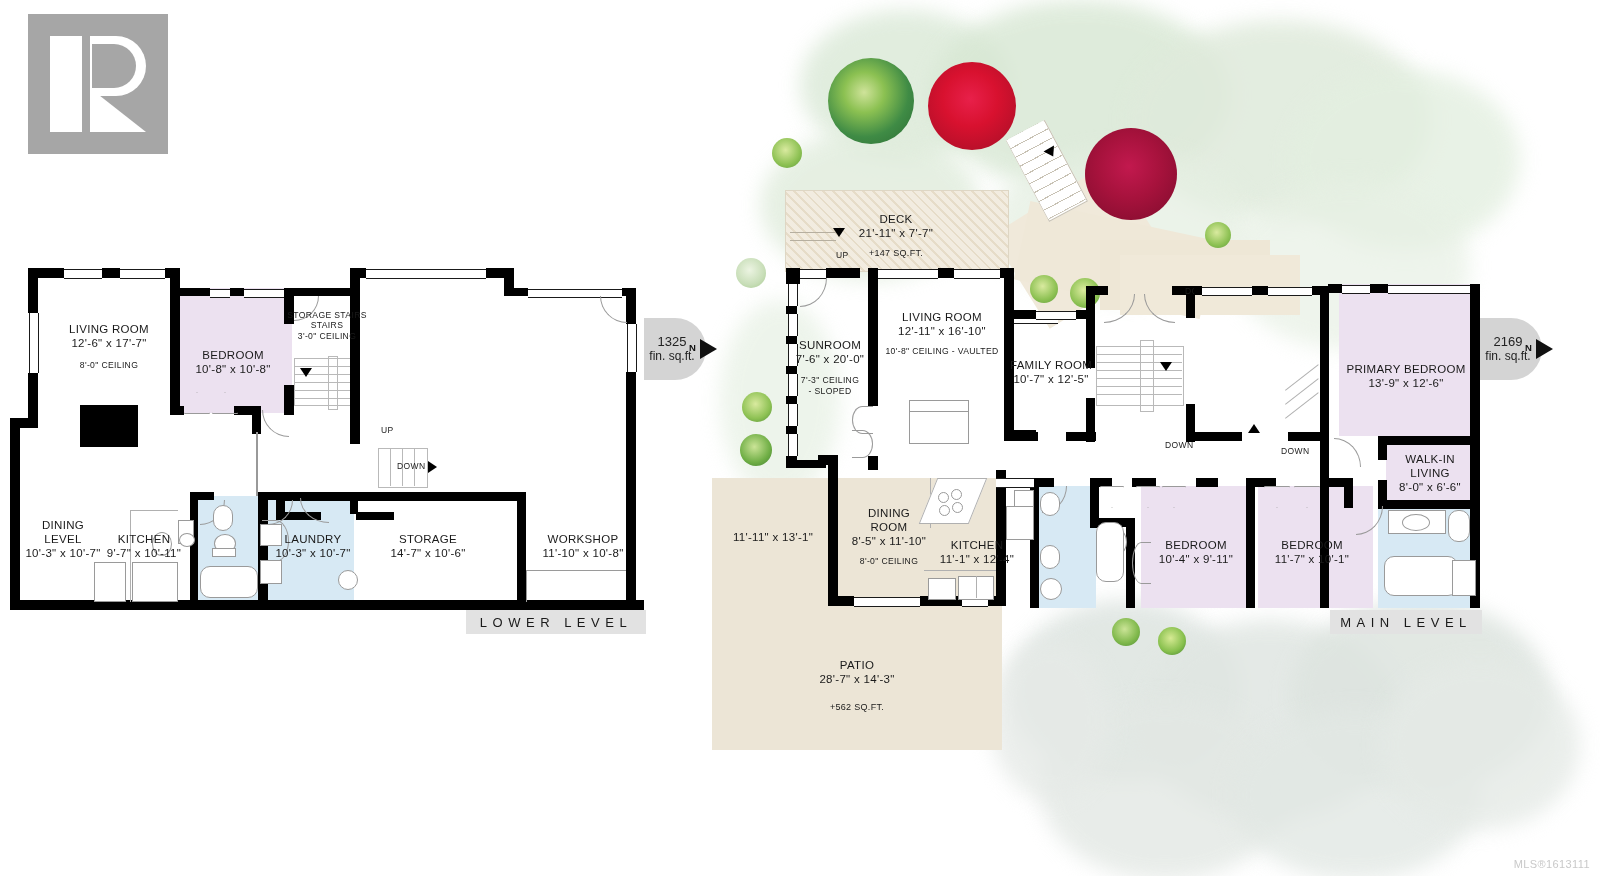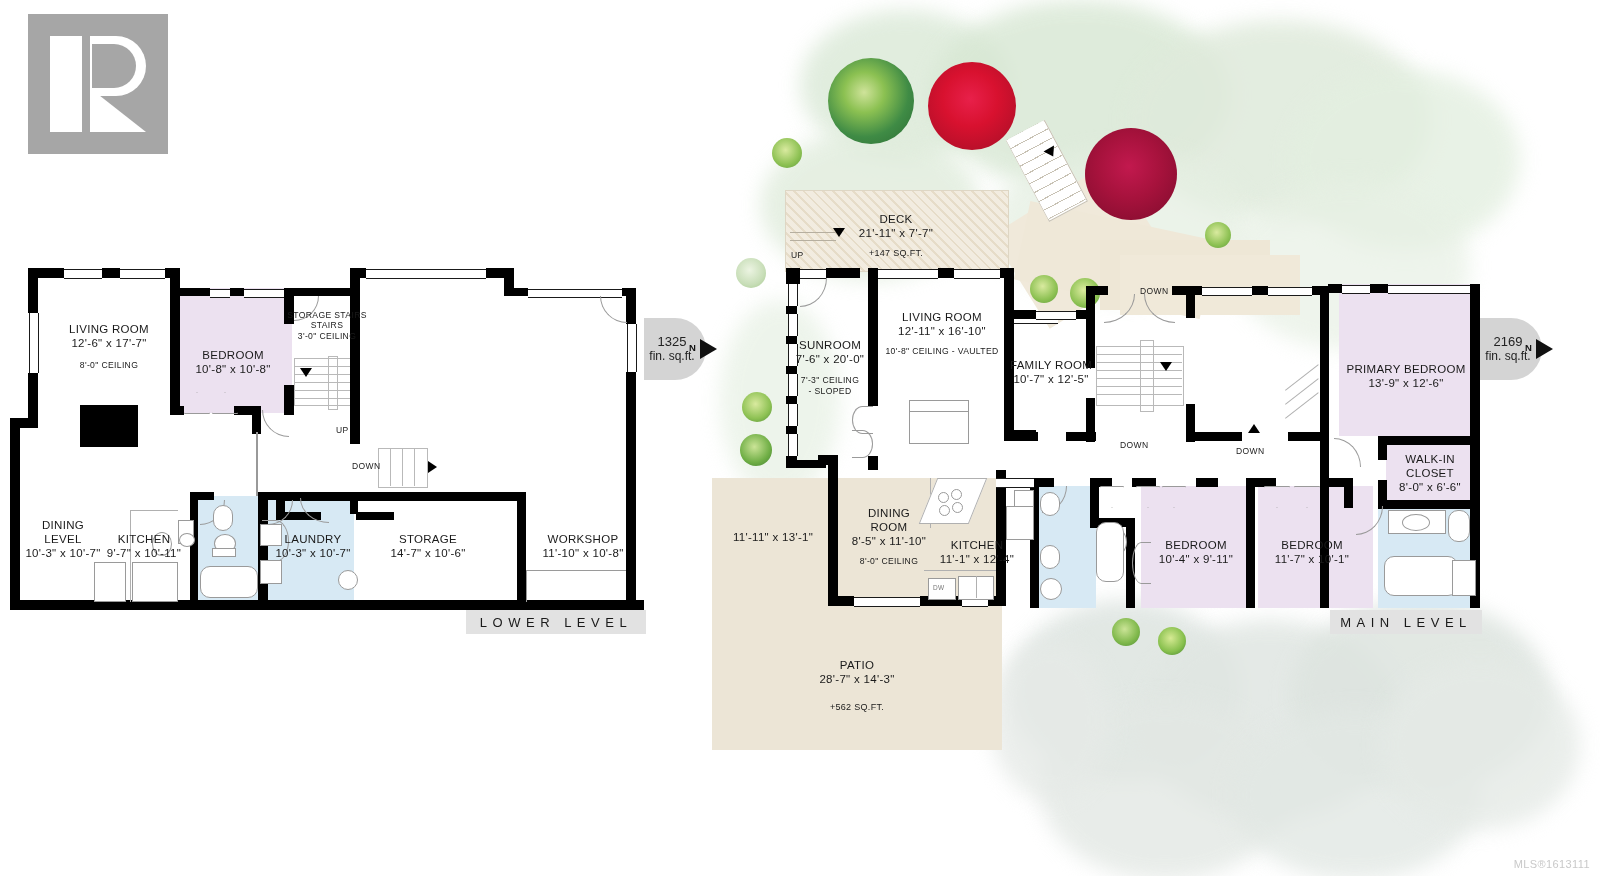--- a/index.html
+++ b/index.html
@@ -21,21 +21,21 @@
   .winv{position:absolute;background:#fff;border-left:1.6px solid #1a1a1a;border-right:1.6px solid #1a1a1a;}
   .room-fill{position:absolute;}
   .fill-bed{background:#ece1f0;}
   .fill-wet{background:#d7e9f4;}
   .fill-patio{background:#ece5d6;}
   .lbl{position:absolute;text-align:center;line-height:1.22;letter-spacing:.3px;color:#1a1a1a;white-space:nowrap;}
   .lbl .nm{font-size:11.5px;}
   .lbl .dim{font-size:11.5px;}
   .lbl .sub{font-size:8.6px;letter-spacing:.35px;}
   .lbl .sqft{font-size:9px;}
-  .tiny{position:absolute;font-size:8.5px;letter-spacing:.4px;color:#1a1a1a;white-space:nowrap;}
+  .tiny{position:absolute;font-size:8.5px;letter-spacing:.4px;color:#1a1a1a;white-space:nowrap;margin-left:45px;}
   
   .levelbar{position:absolute;height:24px;background:#e2e2e2;display:flex;align-items:center;justify-content:center;}
   .levelbar span{font-size:13px;letter-spacing:5.5px;color:#1a1a1a;}
   
   .badge{position:absolute;width:62px;height:62px;}
   .badge .semi{position:absolute;left:0;top:0;width:62px;height:62px;border-radius:0 62px 62px 0;background:#d4d4d4;}
   .badge .num{position:absolute;left:2px;top:16px;width:52px;text-align:center;font-size:13px;color:#222;}
   .badge .unit{position:absolute;left:2px;top:31px;width:52px;text-align:center;font-size:12px;color:#222;}
   .badge .nletter{position:absolute;left:45px;top:24px;font-size:9.5px;font-weight:bold;color:#111;}
   .badge .tri{position:absolute;left:56px;top:21px;width:0;height:0;border-top:10px solid transparent;border-bottom:10px solid transparent;border-left:17px solid #111;}
@@ -466,21 +466,21 @@
   <div class="lbl" style="left:1008px;top:358px;width:86px;">
     <div class="nm">FAMILY ROOM</div>
     <div class="dim">10'-7" x 12'-5"</div>
   </div>
   <div class="lbl" style="left:1340px;top:362px;width:132px;text-align:center;">
     <div class="nm">PRIMARY BEDROOM</div>
     <div class="dim">13'-9" x 12'-6"</div>
   </div>
   <div class="lbl" style="left:1388px;top:452px;width:84px;">
     <div class="nm">WALK-IN</div>
-    <div class="nm">CLOSET</div>
+    <div class="nm">LIVING</div>
     <div class="dim">8'-0" x 6'-6"</div>
   </div>
   <div class="lbl" style="left:844px;top:506px;width:90px;">
     <div class="nm">DINING</div>
     <div class="nm">ROOM</div>
     <div class="dim">8'-5" x 11'-10"</div>
     <div class="sub" style="margin-top:8px;">8'-0" CEILING</div>
   </div>
   <div class="lbl" style="left:930px;top:538px;width:94px;">
     <div class="nm">KITCHEN</div>

